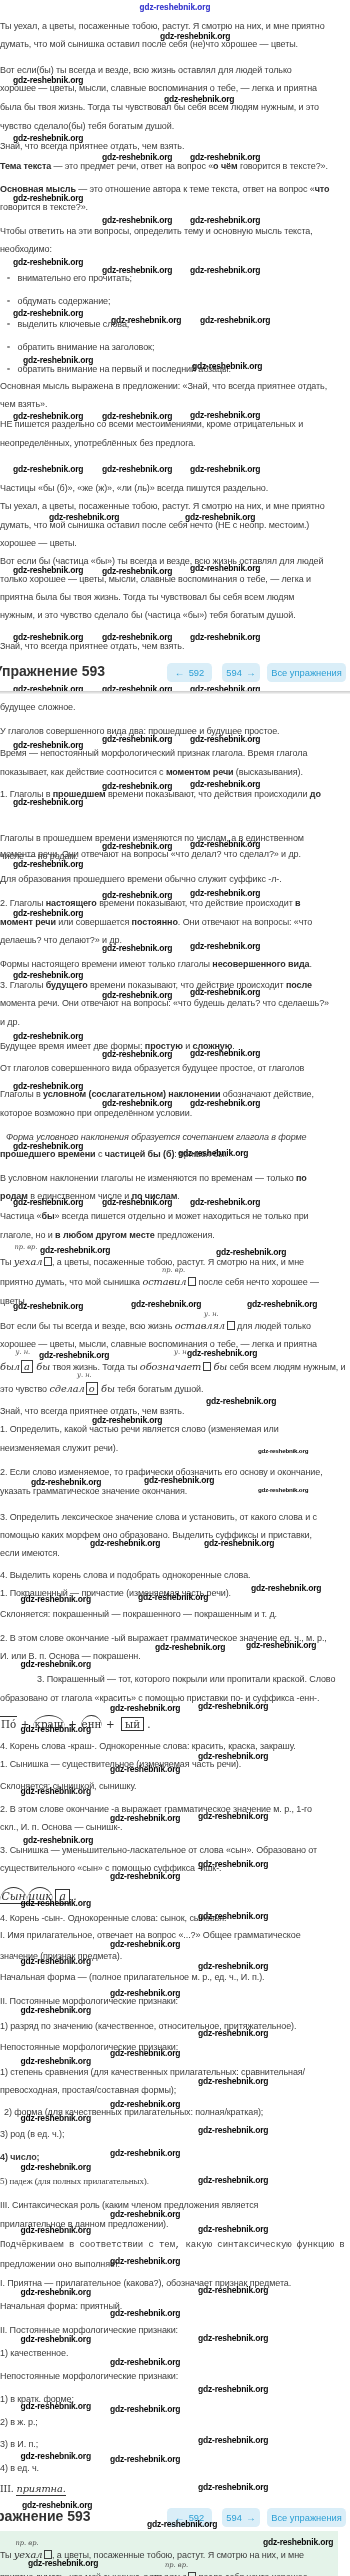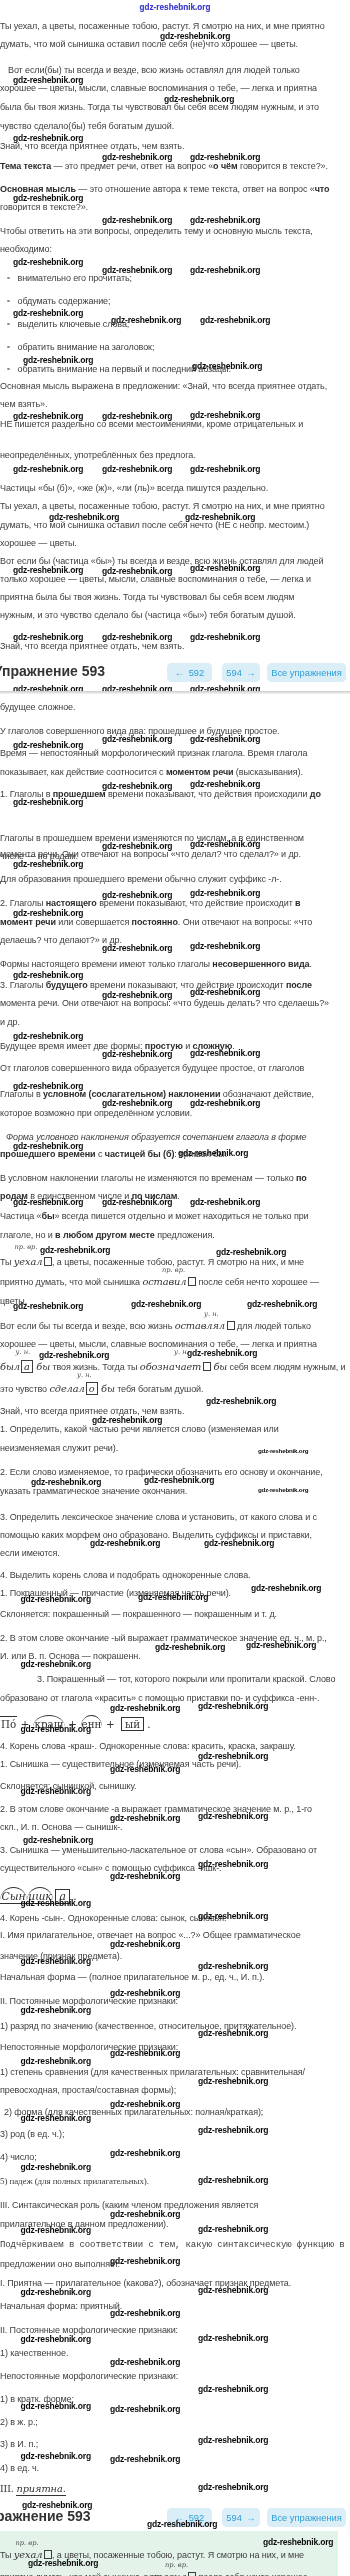--- a/index.html
+++ b/index.html
@@ -40,21 +40,21 @@
   .sch2 .m-root,.sch2 .m-suf{border-bottom:1px solid #333;}
 </style>
 </head>
 <body>
 
 <div id="page">
     <div class="wmtop" style="left: 0px; top: 3.1px;">gdz-reshebnik.org</div>
     <div class="ln" style="left: 0px; top: 19.6px;"><span>Ты уехал, а цветы, посаженные тобою, растут. Я смотрю на них, и мне приятно</span></div>
     <div class="wm" style="left: 160px; top: 31px;">gdz-reshebnik.org</div>
     <div class="ln" style="left: 0px; top: 38px;"><span>думать, что мой сынишка оставил после себя (не)что хорошее — цветы.</span></div>
-    <div class="ln" style="left: 8px; top: 64px;"><span>Вот если(бы) ты всегда и везде, всю жизнь оставлял для людей только</span></div>
+    <div class="ln" style="left: 0px; top: 64px;"><span>Вот если(бы) ты всегда и везде, всю жизнь оставлял для людей только</span></div>
     <div class="wm" style="left: 13px; top: 75px;">gdz-reshebnik.org</div>
     <div class="ln" style="left: 0px; top: 82px;"><span>хорошее — цветы, мысли, славные воспоминания о тебе, — легка и приятна</span></div>
     <div class="wm" style="left: 164px; top: 94px;">gdz-reshebnik.org</div>
     <div class="ln" style="left: 0px; top: 101px;"><span>была бы твоя жизнь. Тогда ты чувствовал бы себя всем людям нужным, и это</span></div>
     <div class="ln" style="left: 0px; top: 120px;"><span>чувство сделало(бы) тебя богатым душой.</span></div>
     <div class="wm" style="left: 13px; top: 133px;">gdz-reshebnik.org</div>
     <div class="ln" style="left: 0px; top: 140px;"><span>Знай, что всегда приятнее отдать, чем взять.</span></div>
     <div class="wm" style="left: 102px; top: 152px;">gdz-reshebnik.org</div>
     <div class="wm" style="left: 190px; top: 152px;">gdz-reshebnik.org</div>
     <div class="ln" style="left: 0px; top: 160px;"><span class="bd">Тема текста</span><span> — это предмет речи, ответ на вопрос «</span><span class="bd">о чём</span><span> говорится в тексте?».</span></div>
@@ -77,21 +77,21 @@
     <div class="ln bul" style="left: 0px; top: 341px;"><span class="dotb"></span><span>обратить внимание на заголовок;</span></div>
     <div class="wm" style="left: 23px; top: 355px;">gdz-reshebnik.org</div>
     <div class="ln bul" style="left: 0px; top: 363px;"><span class="dotb"></span><span>обратить внимание на первый и последний абзацы.</span></div>
     <div class="wm" style="left: 192px; top: 361px;">gdz-reshebnik.org</div>
     <div class="ln" style="left: 0px; top: 380px;"><span>Основная мысль выражена в предложении: «Знай, что всегда приятнее отдать,</span></div>
     <div class="ln" style="left: 0px; top: 398px;"><span>чем взять».</span></div>
     <div class="wm" style="left: 13px; top: 411px;">gdz-reshebnik.org</div>
     <div class="wm" style="left: 102px; top: 411px;">gdz-reshebnik.org</div>
     <div class="wm" style="left: 190px; top: 410px;">gdz-reshebnik.org</div>
     <div class="ln" style="left: 0px; top: 418px;"><span>НЕ пишется раздельно со всеми местоимениями, кроме отрицательных и</span></div>
-    <div class="ln" style="left: 0px; top: 437px; margin-top: 12px;"><span>неопределённых, употреблённых без предлога.</span></div>
+    <div class="ln" style="left: 0px; top: 437px;"><span>неопределённых, употреблённых без предлога.</span></div>
     <div class="wm" style="left: 13px; top: 464px;">gdz-reshebnik.org</div>
     <div class="wm" style="left: 102px; top: 464px;">gdz-reshebnik.org</div>
     <div class="wm" style="left: 190px; top: 464px;">gdz-reshebnik.org</div>
     <div class="ln" style="left: 0px; top: 482px;"><span>Частицы «бы (б)», «же (ж)», «ли (ль)» всегда пишутся раздельно.</span></div>
     <div class="ln" style="left: 0px; top: 500px;"><span>Ты уехал, а цветы, посаженные тобою, растут. Я смотрю на них, и мне приятно</span></div>
     <div class="wm" style="left: 49px; top: 512px;">gdz-reshebnik.org</div>
     <div class="wm" style="left: 185px; top: 512px;">gdz-reshebnik.org</div>
     <div class="ln" style="left: 0px; top: 519px;"><span>думать, что мой сынишка оставил после себя нечто (НЕ с неопр. местоим.)</span></div>
     <div class="ln" style="left: 0px; top: 537px;"><span>хорошее — цветы.</span></div>
     <div class="ln" style="left: 0px; top: 555px;"><span>Вот если бы (частица «бы») ты всегда и везде, всю жизнь оставлял для людей</span></div>
@@ -264,21 +264,21 @@
     <div class="wm" style="left: 110px; top: 2048px;">gdz-reshebnik.org</div>
     <div class="wm" style="left: 20.6px; top: 2056px;">gdz-reshebnik.org</div>
     <div class="ln" style="left: 0px; top: 2066px;"><span>1) степень сравнения (для качественных прилагательных: сравнительная/</span></div>
     <div class="wm" style="left: 198px; top: 2076px;">gdz-reshebnik.org</div>
     <div class="ln" style="left: 0px; top: 2084px;"><span>превосходная, простая/составная формы);</span></div>
     <div class="wm" style="left: 110px; top: 2099px;">gdz-reshebnik.org</div>
     <div class="ln" style="left: 4px; top: 2106px;"><span>2) форма (для качественных прилагательных: полная/краткая);</span></div>
     <div class="wm" style="left: 20.6px; top: 2113px;">gdz-reshebnik.org</div>
     <div class="ln" style="left: 0px; top: 2128px;"><span>3) род (в ед. ч.);</span></div>
     <div class="wm" style="left: 198px; top: 2125px;">gdz-reshebnik.org</div>
-    <div class="ln" style="left: 0px; top: 2151px;"><span>4) число;</span></div>
+    <div class="ln" style="left: 0px; top: 2151px; font-weight: bold;"><span>4) число;</span></div>
     <div class="wm" style="left: 110px; top: 2148px;">gdz-reshebnik.org</div>
     <div class="wm" style="left: 20.6px; top: 2162px;">gdz-reshebnik.org</div>
     <div class="ln" style="left: 0px; top: 2175px; font-family: Liberation Serif, serif;"><span>5) падеж (для полных прилагательных).</span></div>
     <div class="wm" style="left: 198px; top: 2175px;">gdz-reshebnik.org</div>
     <div class="ln" style="left: 0px; top: 2199px;"><span>III. Синтаксическая роль (каким членом предложения является</span></div>
     <div class="wm" style="left: 110px; top: 2209px;">gdz-reshebnik.org</div>
     <div class="ln" style="left: 0px; top: 2218px;"><span>прилагательное в данном предложении).</span></div>
     <div class="wm" style="left: 20.6px; top: 2225px;">gdz-reshebnik.org</div>
     <div class="wm" style="left: 198px; top: 2224px;">gdz-reshebnik.org</div>
     <div class="ln" style="left: 0px; top: 2239px; font-family: Liberation Mono, monospace;"><span>Подчёркиваем в соответствии с тем, какую синтаксическую функцию в</span></div>

